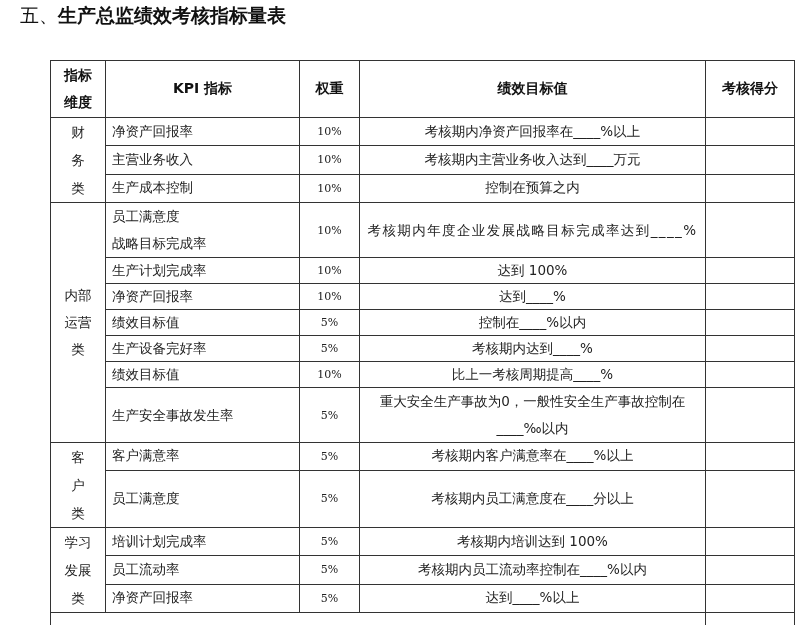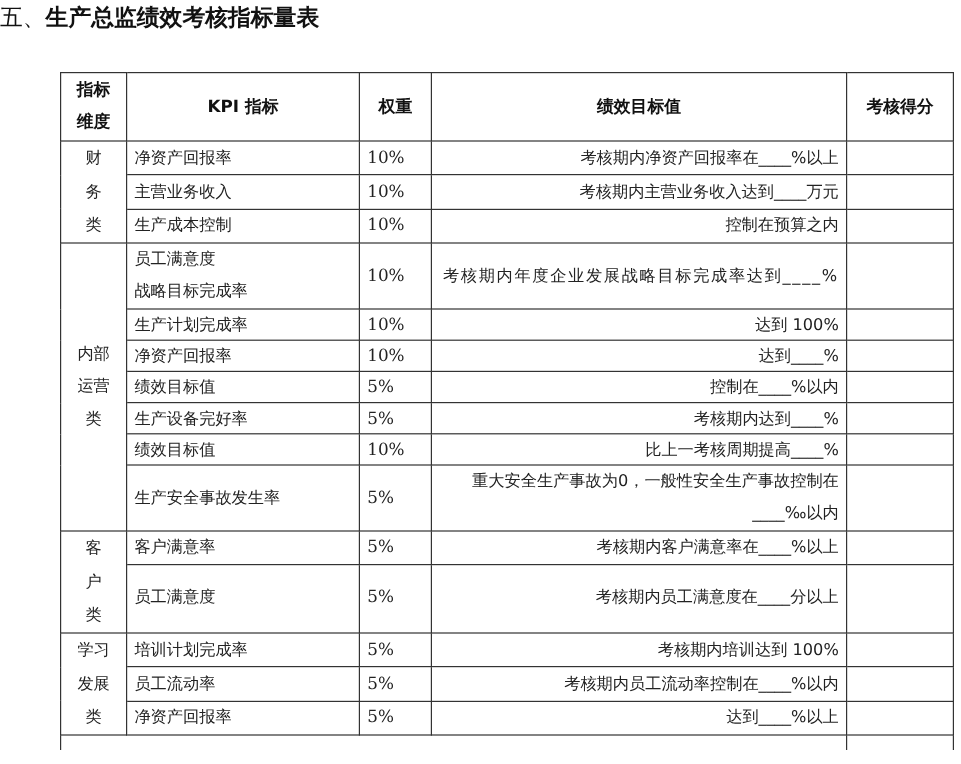--- a/index.html
+++ b/index.html
@@ -1,29 +1,29 @@
 <!DOCTYPE html>
 <html><head>
 <meta charset="utf-8">
 <style>
   html, body { margin:0; padding:0; background:#ffffff; }
   body { width:801px; height:637px; overflow:hidden; position:relative;
          font-family:"DejaVu Sans","Liberation Sans",sans-serif; color:#222; }
-  .title { position:absolute; left:0; top:2px; font-size:19px; line-height:26px; color:#111; }
+  .title { position:absolute; left:20px; top:2px; font-size:19px; line-height:26px; color:#111; }
   .title .prefix { font-family:"DejaVu Serif","Liberation Serif",serif; font-weight:normal; }
   .title .main { font-weight:bold; }
   table.kpi { position:absolute; left:50px; top:60px; border-collapse:collapse;
               table-layout:fixed; font-size:13.5px; }
   table.kpi td, table.kpi th { border:1.5px solid #333; padding:0 6px; vertical-align:middle; }
   table.kpi th { font-weight:bold; font-size:14px; text-align:center; height:56px; color:#111; }
   th.dim { line-height:27px; }
   td.dim { text-align:center; line-height:28px; padding:0 2px; }
   td.kpi-name { }
-  td.weight { text-align:left; font-family:"DejaVu Serif","Liberation Serif",serif; font-size:14px; }
-  td.target { text-align:right; }
+  td.weight { text-align:center; font-family:"DejaVu Serif","Liberation Serif",serif; font-size:11px; }
+  td.target { text-align:center; }
   td.score { }
   tr.r1 td { height:25px; }
   tr.r2 td { height:53px; line-height:27px; }
   tr.tail td { height:12px; border-bottom:none; }
   .kpi-name .l { display:block; line-height:27px; }
 </style>
 </head>
 <body>
 
 <div class="title">

